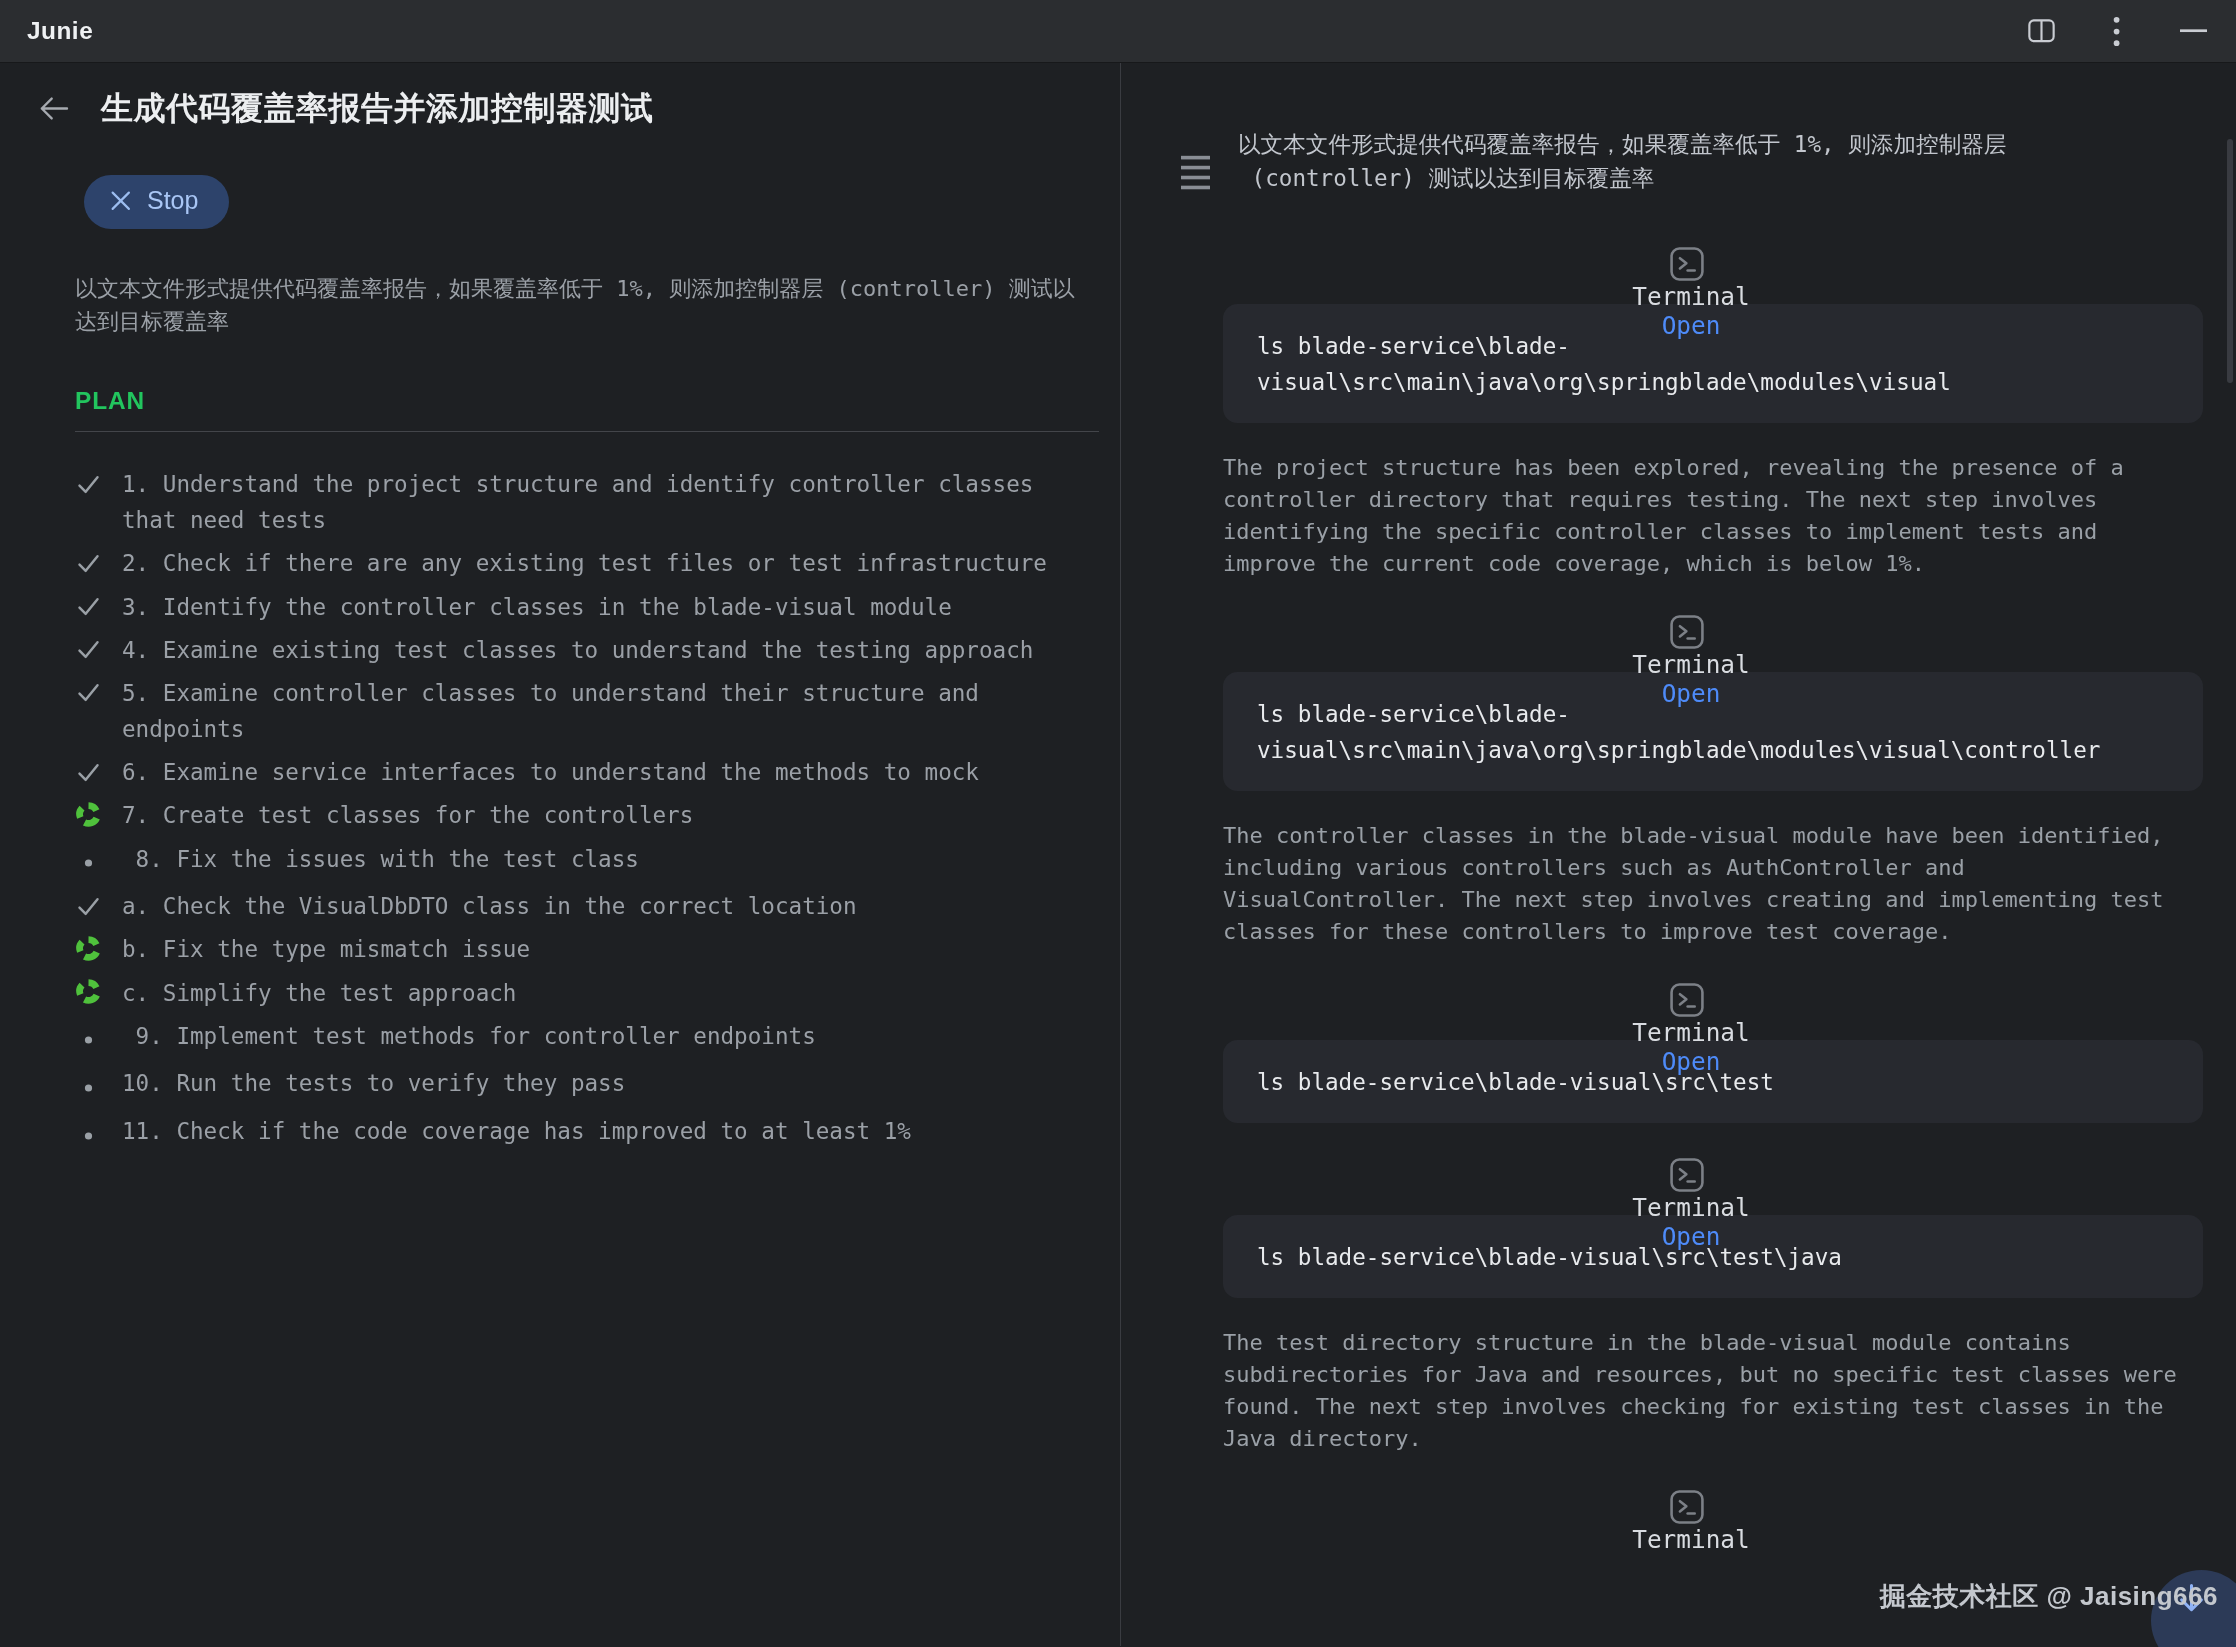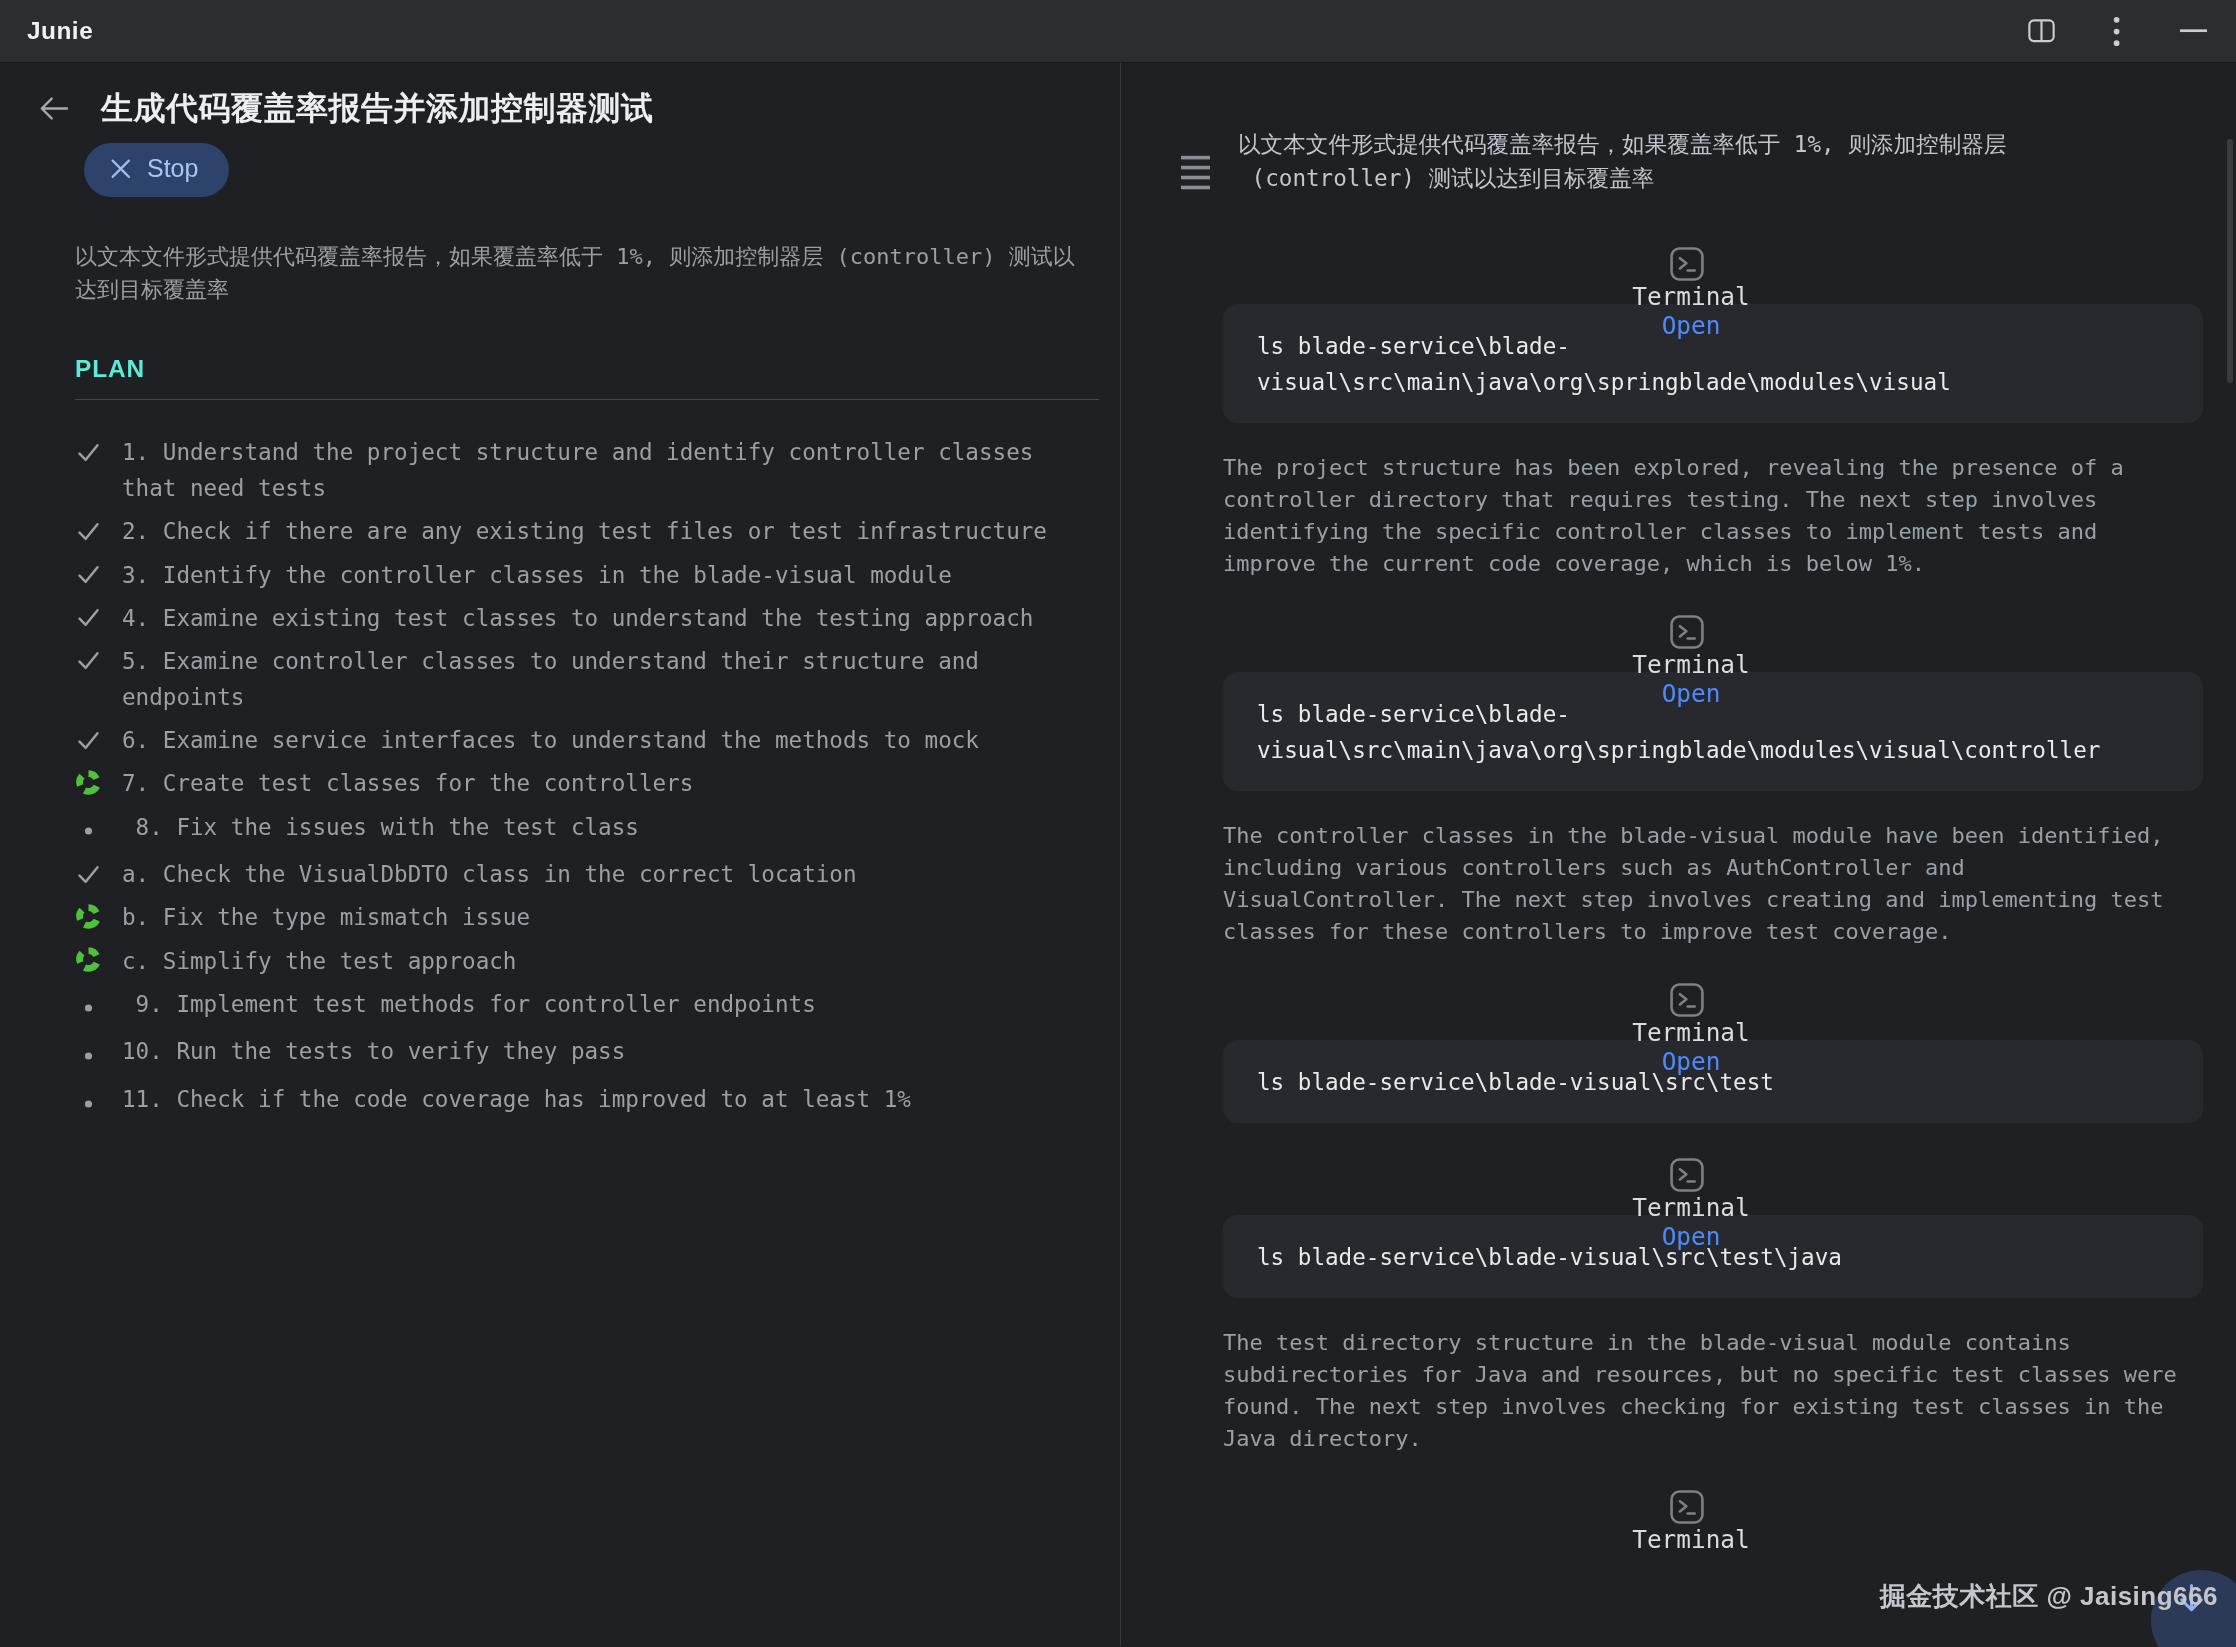--- a/index.html
+++ b/index.html
@@ -35,32 +35,32 @@
     flex:1;box-sizing:border-box;
     padding:20px 33px 0 58px;
     overflow:hidden;position:relative;
   }
   
   .title-row{display:flex;align-items:center;gap:28px;}
   .back-arrow{flex:none;display:flex;align-items:center;justify-content:center;width:40px;height:40px;cursor:pointer;}
   .task-title{font-size:32px;font-weight:700;margin:0;color:#eceef0;letter-spacing:0.5px;}
   .left-inner{margin-left:42px;}
   .stop-btn{
-    margin:12px 0 0 9px;
+    margin:44px 0 0 9px;
     display:inline-flex;align-items:center;gap:14.5px;
     background:#2d436b;border:none;border-radius:29px;
     padding:11.8px 31px 13.6px 25px;cursor:pointer;
     color:#a9c6f5;font-size:25px;font-family:inherit;
   }
   .description{
     margin:43px 0 0 0;max-width:1000px;
     font-family:"DejaVu Sans Mono","Liberation Mono",monospace;
     font-size:22px;line-height:33px;color:#9ba0a7;
   }
-  .plan-heading{margin:49px 0 0 0;font-size:24.4px;font-weight:700;letter-spacing:0.9px;color:#5eead4;}
+  .plan-heading{margin:49px 0 0 0;font-size:24.4px;font-weight:700;letter-spacing:0.9px;color:#22c55e;}
   .plan-hr{margin:16.3px 0 0 0;border:none;border-top:0.9px solid #43454a;width:1024px;}
   .plan-list{list-style:none;margin:34px 0 0 0;padding:0;max-width:1022px;}
   .plan-item{display:flex;gap:20px;margin-bottom:7.2px;}
   .plan-item .ic{flex:none;width:27px;display:flex;justify-content:center;padding-top:4.5px;}
   .plan-item .label{
     font-family:"DejaVu Sans Mono","Liberation Mono",monospace;
     font-size:22.6px;line-height:36px;color:#9ba0a7;white-space:pre-wrap;
   }
   .plan-item svg{display:none;}
   .plan-item.done    .ic-check{display:block;}

